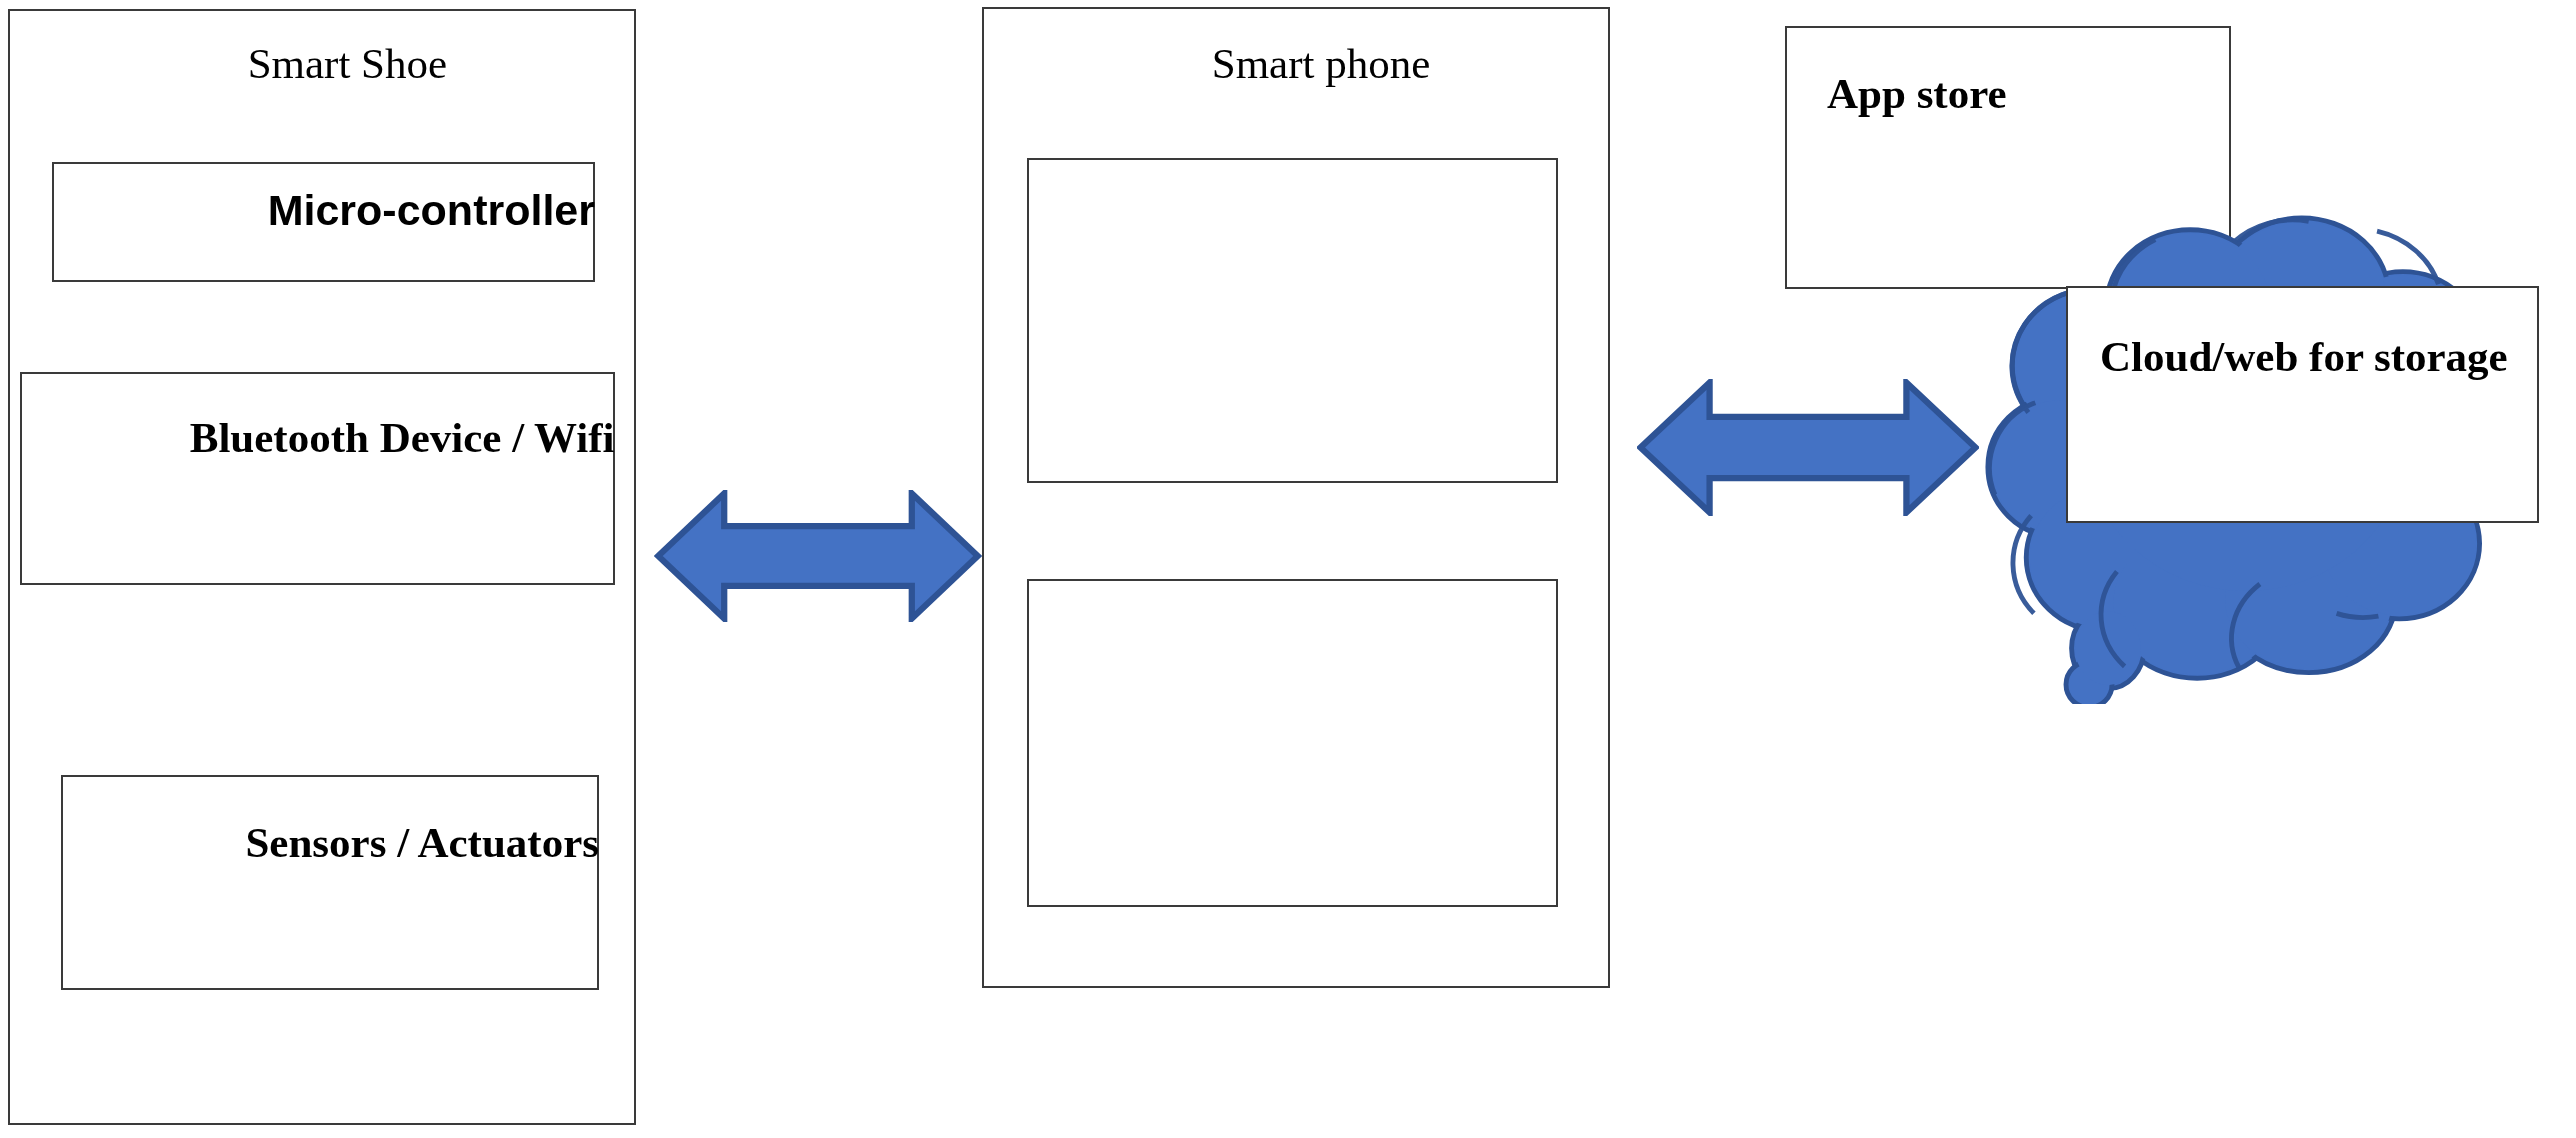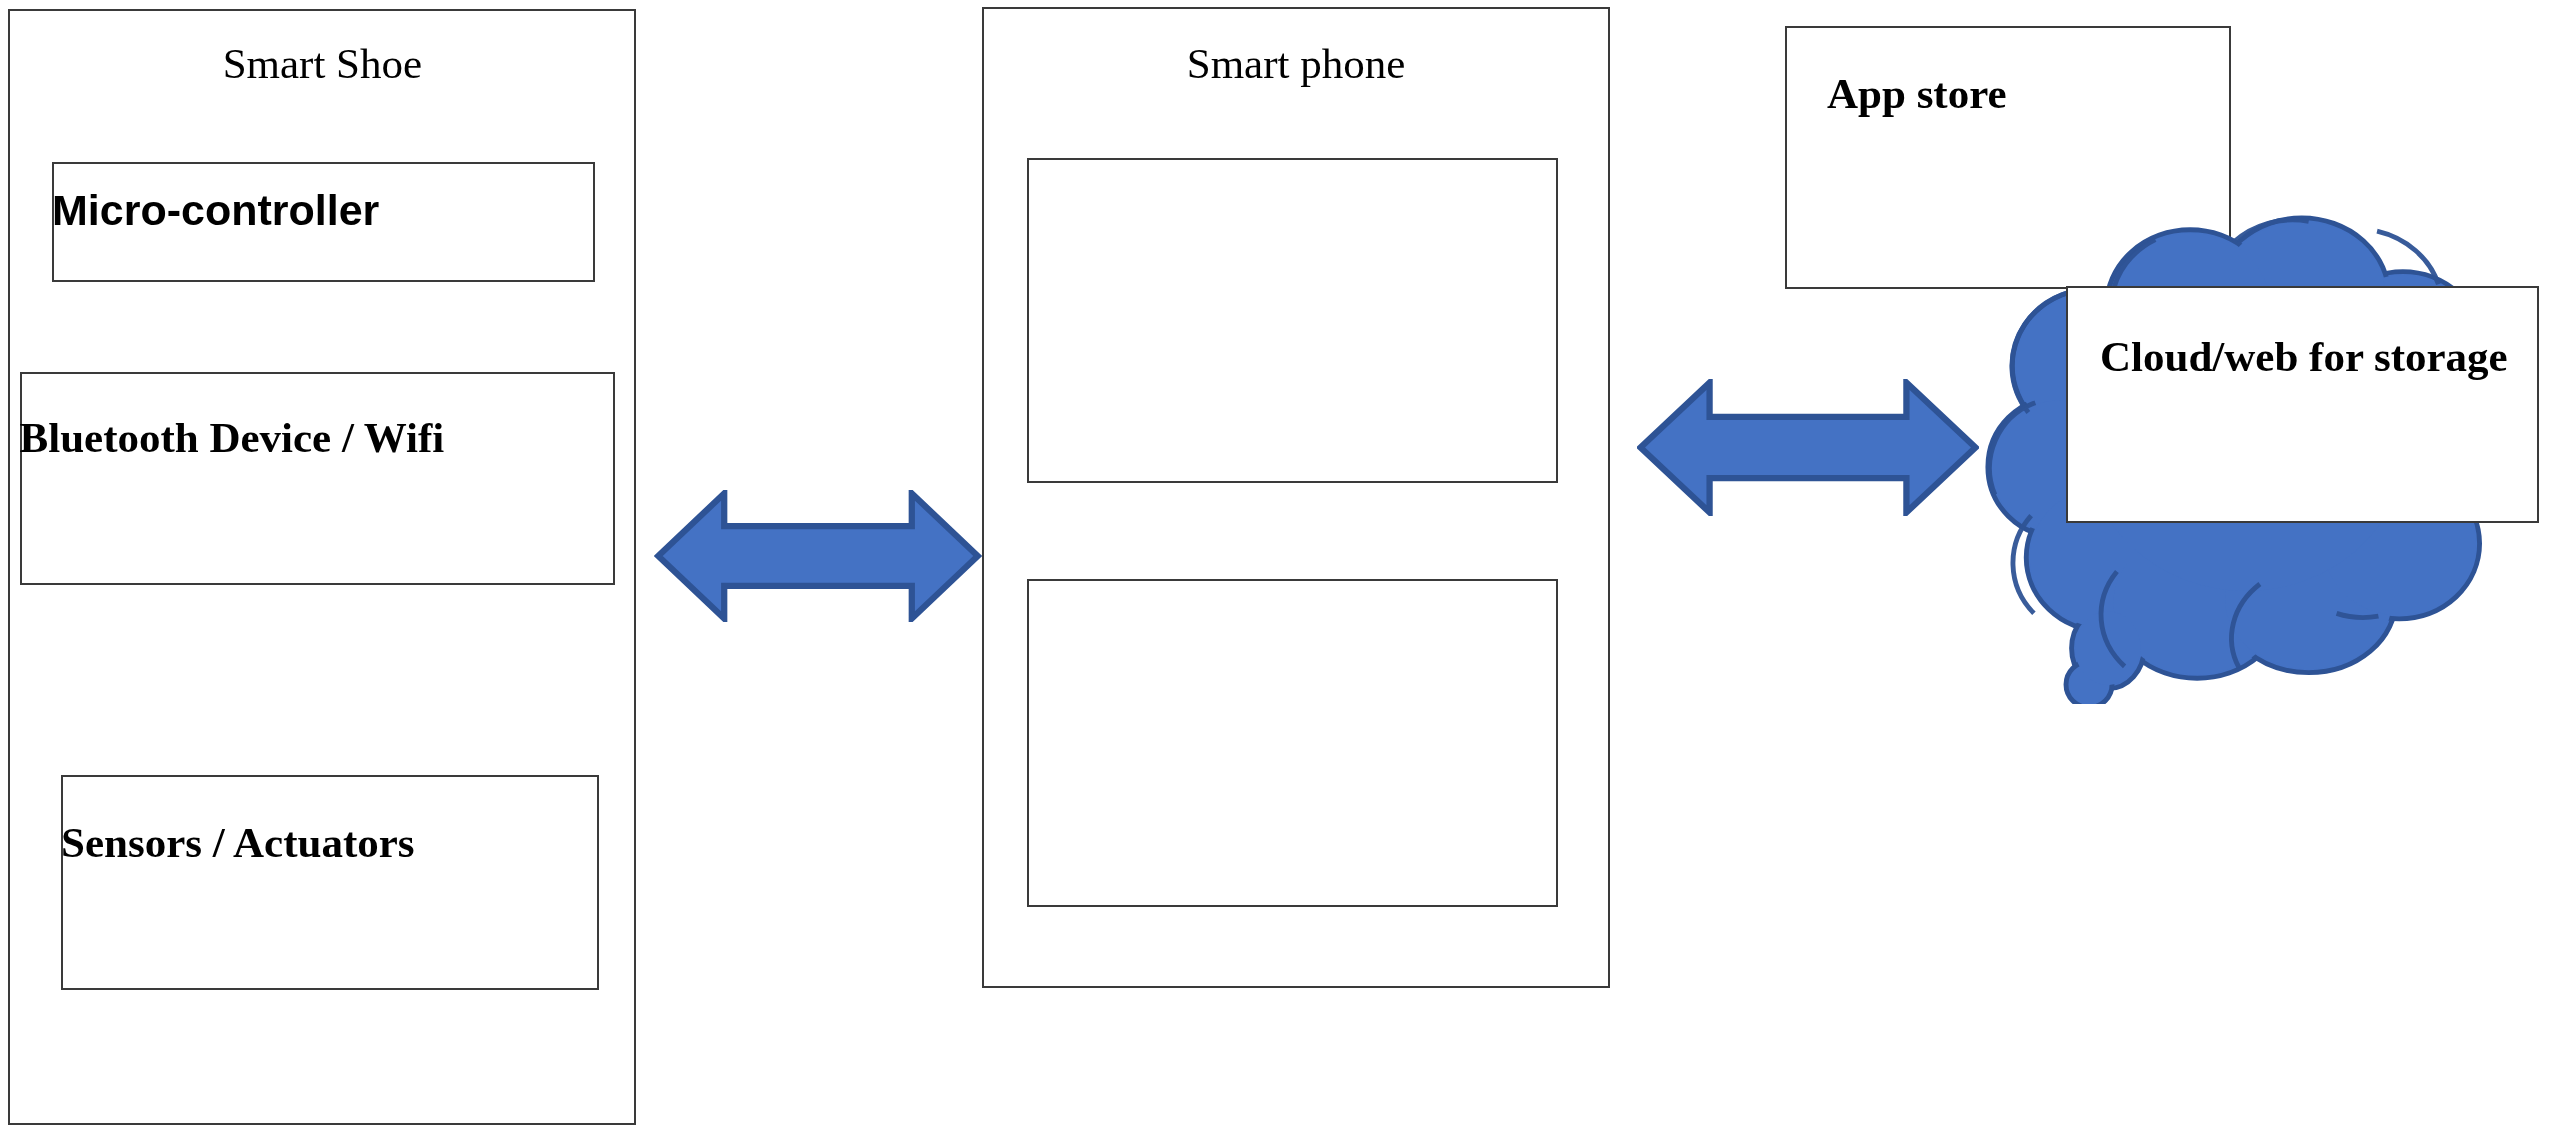--- a/index.html
+++ b/index.html
@@ -25,41 +25,42 @@
     background: #ffffff;
     border: 2.1px solid #3a3a3a;
   }
 
   
   .label {
     position: absolute;
     box-sizing: border-box;
     white-space: pre-line;
     color: #000000;
+    margin-left: 25px;
   }
   .serif  { font-family: "Liberation Serif", "DejaVu Serif", serif; }
   .sans   { font-family: "Liberation Sans", "DejaVu Sans", sans-serif; }
 
   
   .container-title {
     width: 100%;
     text-align: center;
     font-size: 43px;
     line-height: 1.12;
   }
 
   
   .inner-text {
     position: absolute;
     box-sizing: border-box;
     font-size: 43px;
     line-height: 1.30;
     font-weight: bold;
   }
-  .center-text { text-align: left; }
+  .center-text { text-align: right; }
   .left-text   { text-align: left; }
   .justify-text{ text-align: justify; }
   .justify-text:after { content: ""; display: inline-block; width: 100%; }
 
   
   .arrow-svg { position: absolute; }
 
   
   .cloud-svg { position: absolute; }
 </style>

